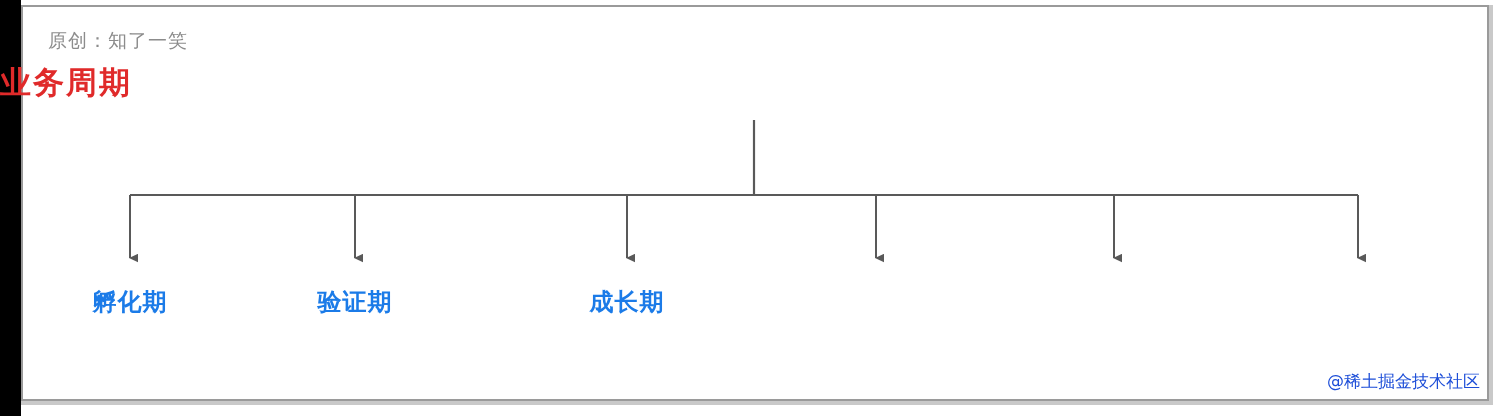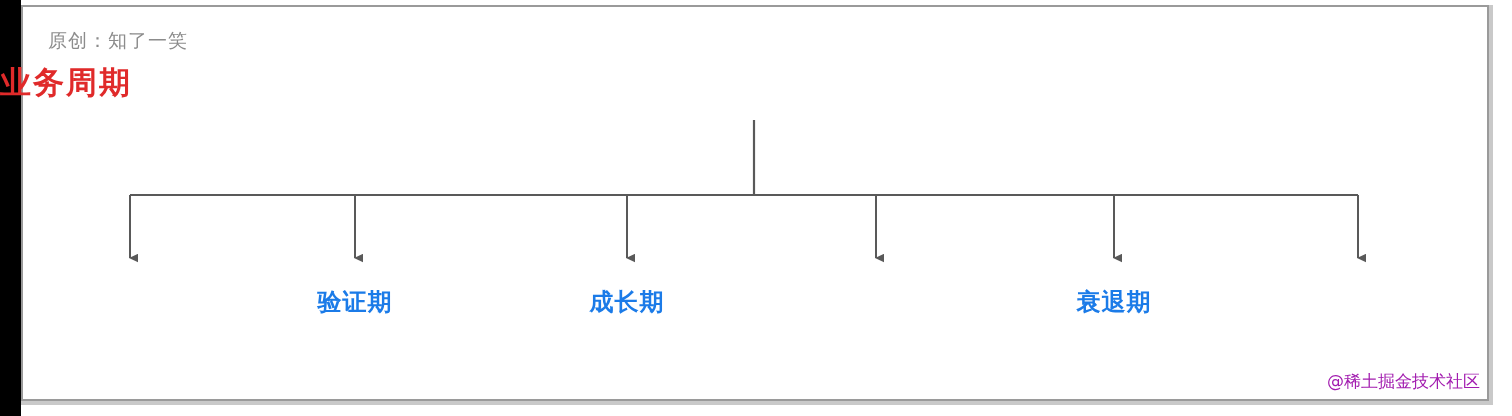--- a/index.html
+++ b/index.html
@@ -100,21 +100,21 @@
     letter-spacing: 1px;
     white-space: nowrap;
   }
 
   
   #watermark {
     position: absolute;
     right: 24px;
     top: 370px;
     font-size: 17px;
-    color: #a21caf;
+    color: #1d4ed8;
     white-space: nowrap;
   }
 </style>
 </head>
 <body>
 
 <div id="screen">
 
   <div id="left-gutter"></div>
   <div id="shadow-right"></div>
@@ -139,19 +139,19 @@
     <line x1="130" y1="195" x2="1358" y2="195" stroke="#595959" stroke-width="2.2"></line>
 
     <line x1="130" y1="195" x2="130" y2="258" stroke="#595959" stroke-width="2" marker-end="url(#arrowhead)"></line>
     <line x1="355" y1="195" x2="355" y2="258" stroke="#595959" stroke-width="2" marker-end="url(#arrowhead)"></line>
     <line x1="627" y1="195" x2="627" y2="258" stroke="#595959" stroke-width="2" marker-end="url(#arrowhead)"></line>
     <line x1="876" y1="195" x2="876" y2="258" stroke="#595959" stroke-width="2" marker-end="url(#arrowhead)"></line>
     <line x1="1114" y1="195" x2="1114" y2="258" stroke="#595959" stroke-width="2" marker-end="url(#arrowhead)"></line>
     <line x1="1358" y1="195" x2="1358" y2="258" stroke="#595959" stroke-width="2" marker-end="url(#arrowhead)"></line>
   </svg>
 
+  <div class="leaf-label" style="left:130px">孵化期</div>
   <div class="leaf-label" style="left:355px">验证期</div>
   <div class="leaf-label" style="left:627px">成长期</div>
-  <div class="leaf-label" style="left:1114px">衰退期</div>
 
   <div id="watermark">@稀土掘金技术社区</div>
 
 </div>
 
 </body></html>

